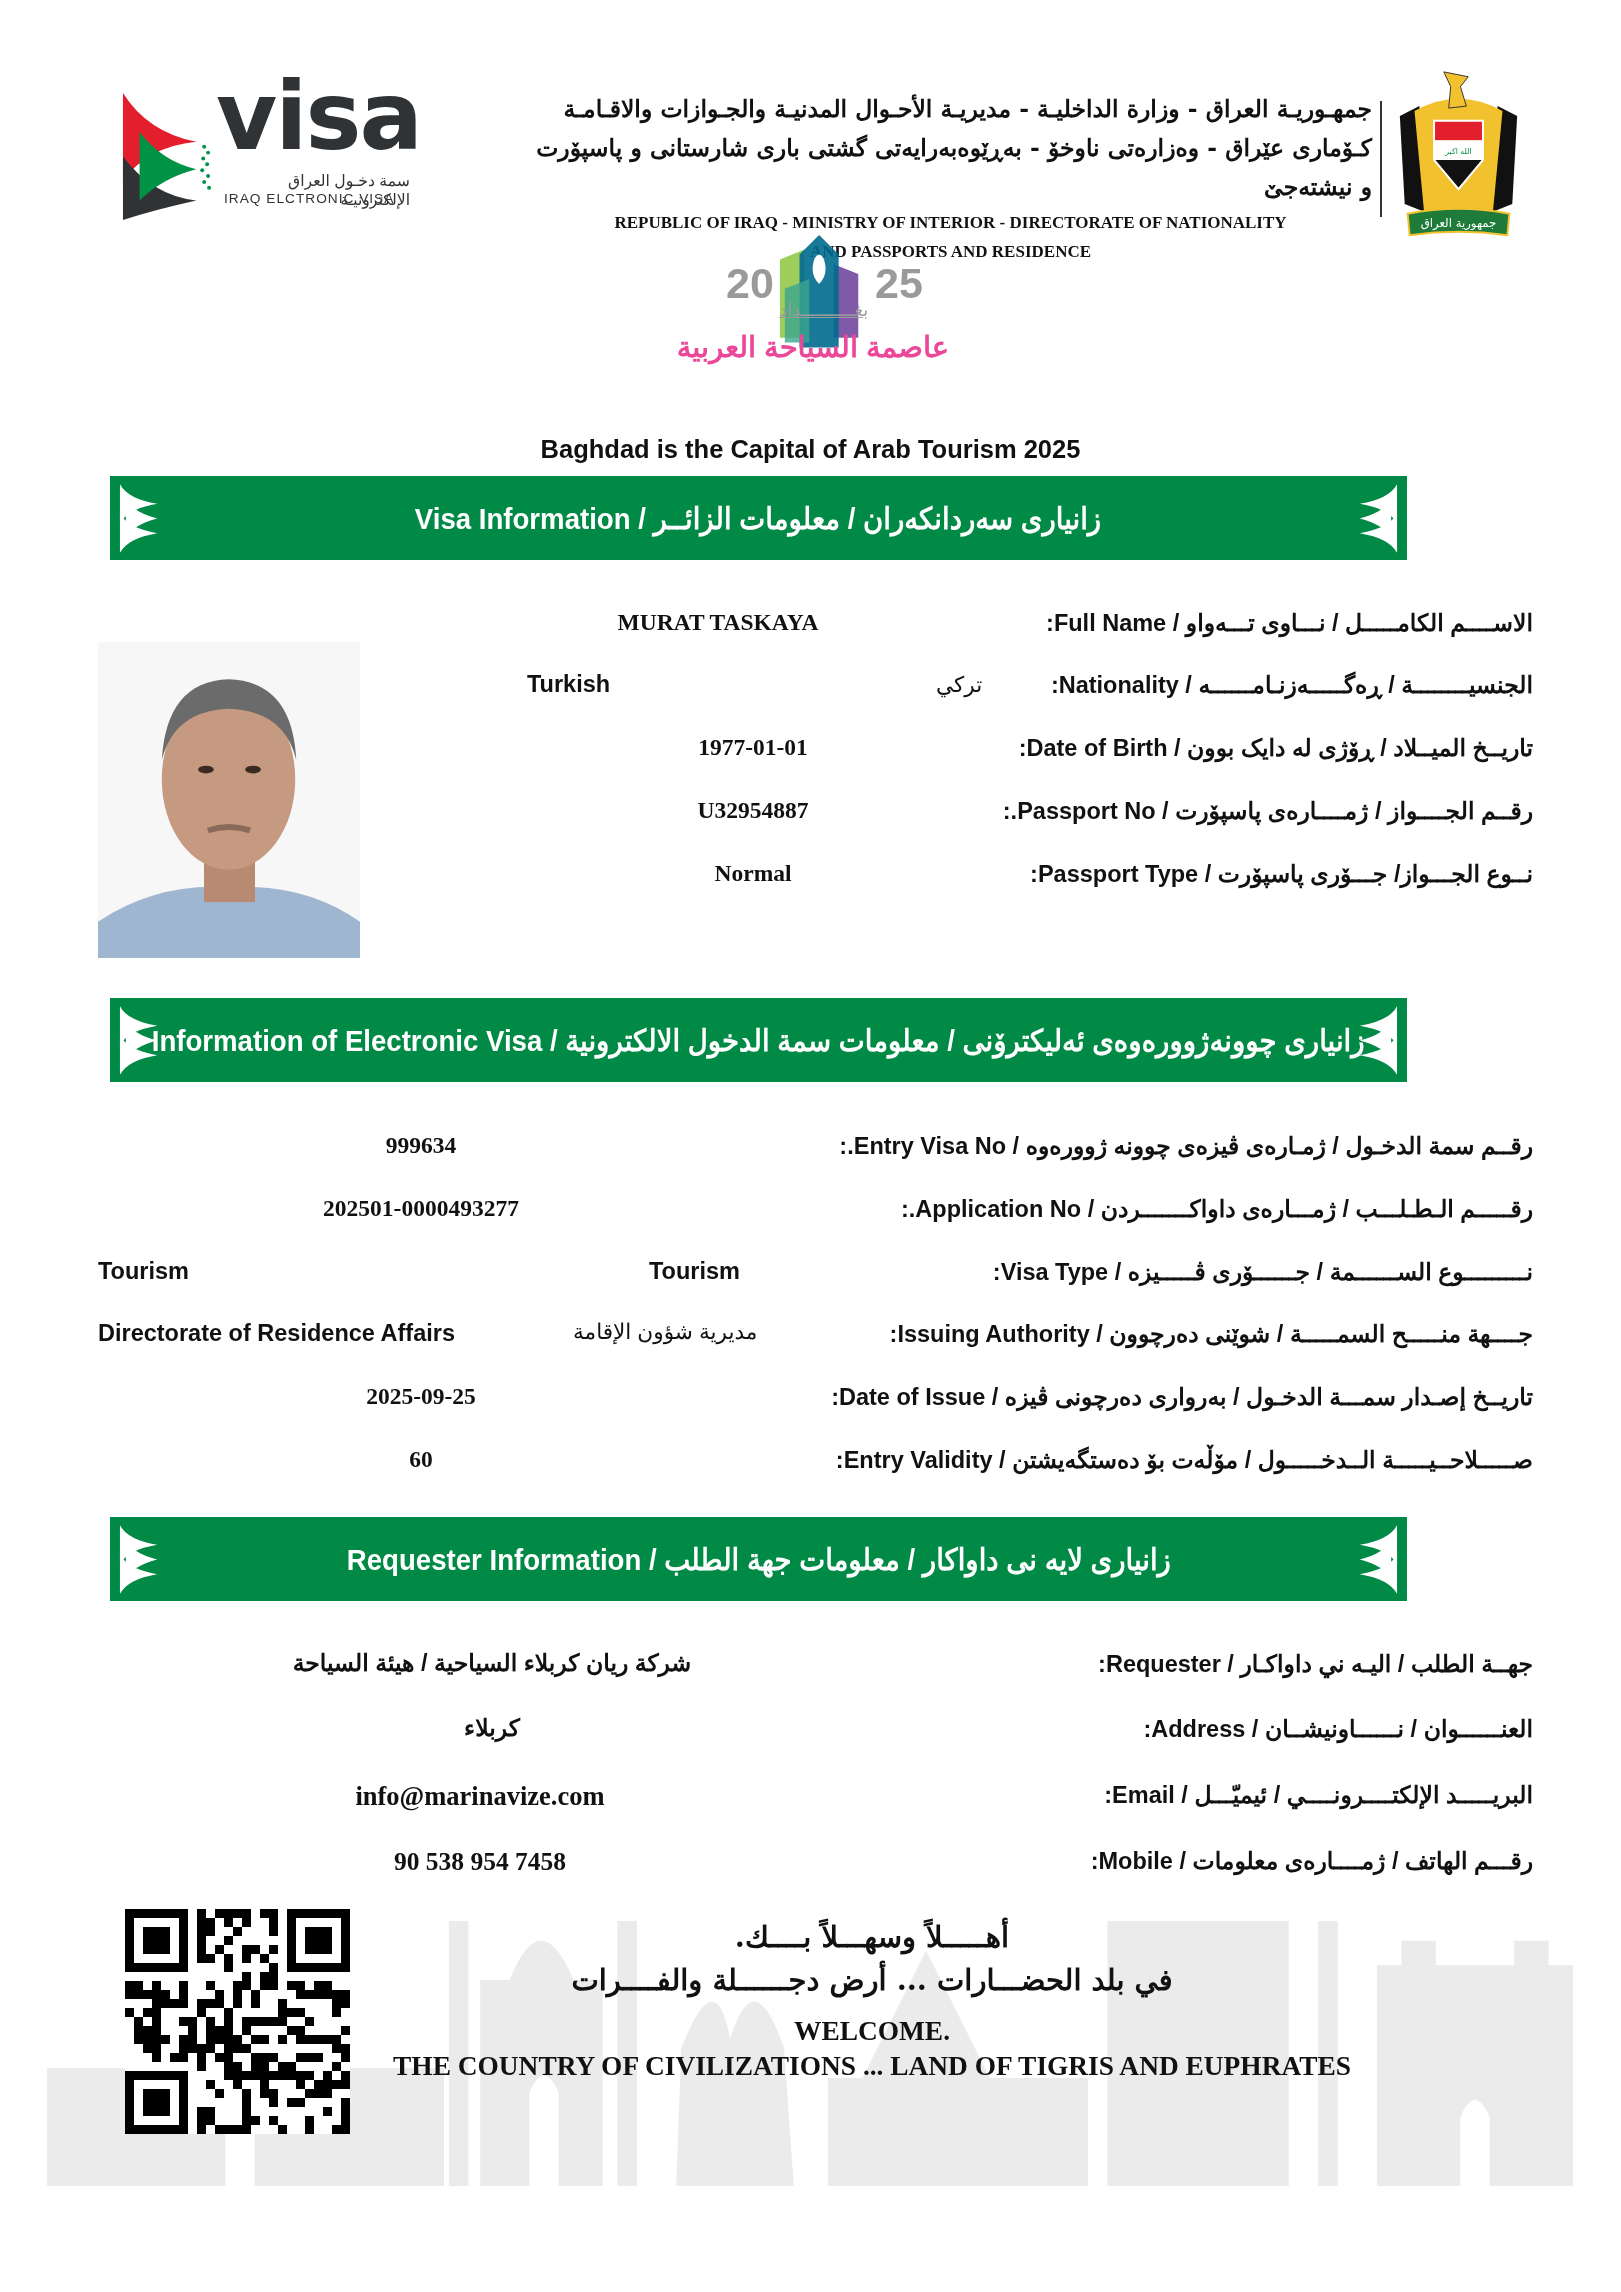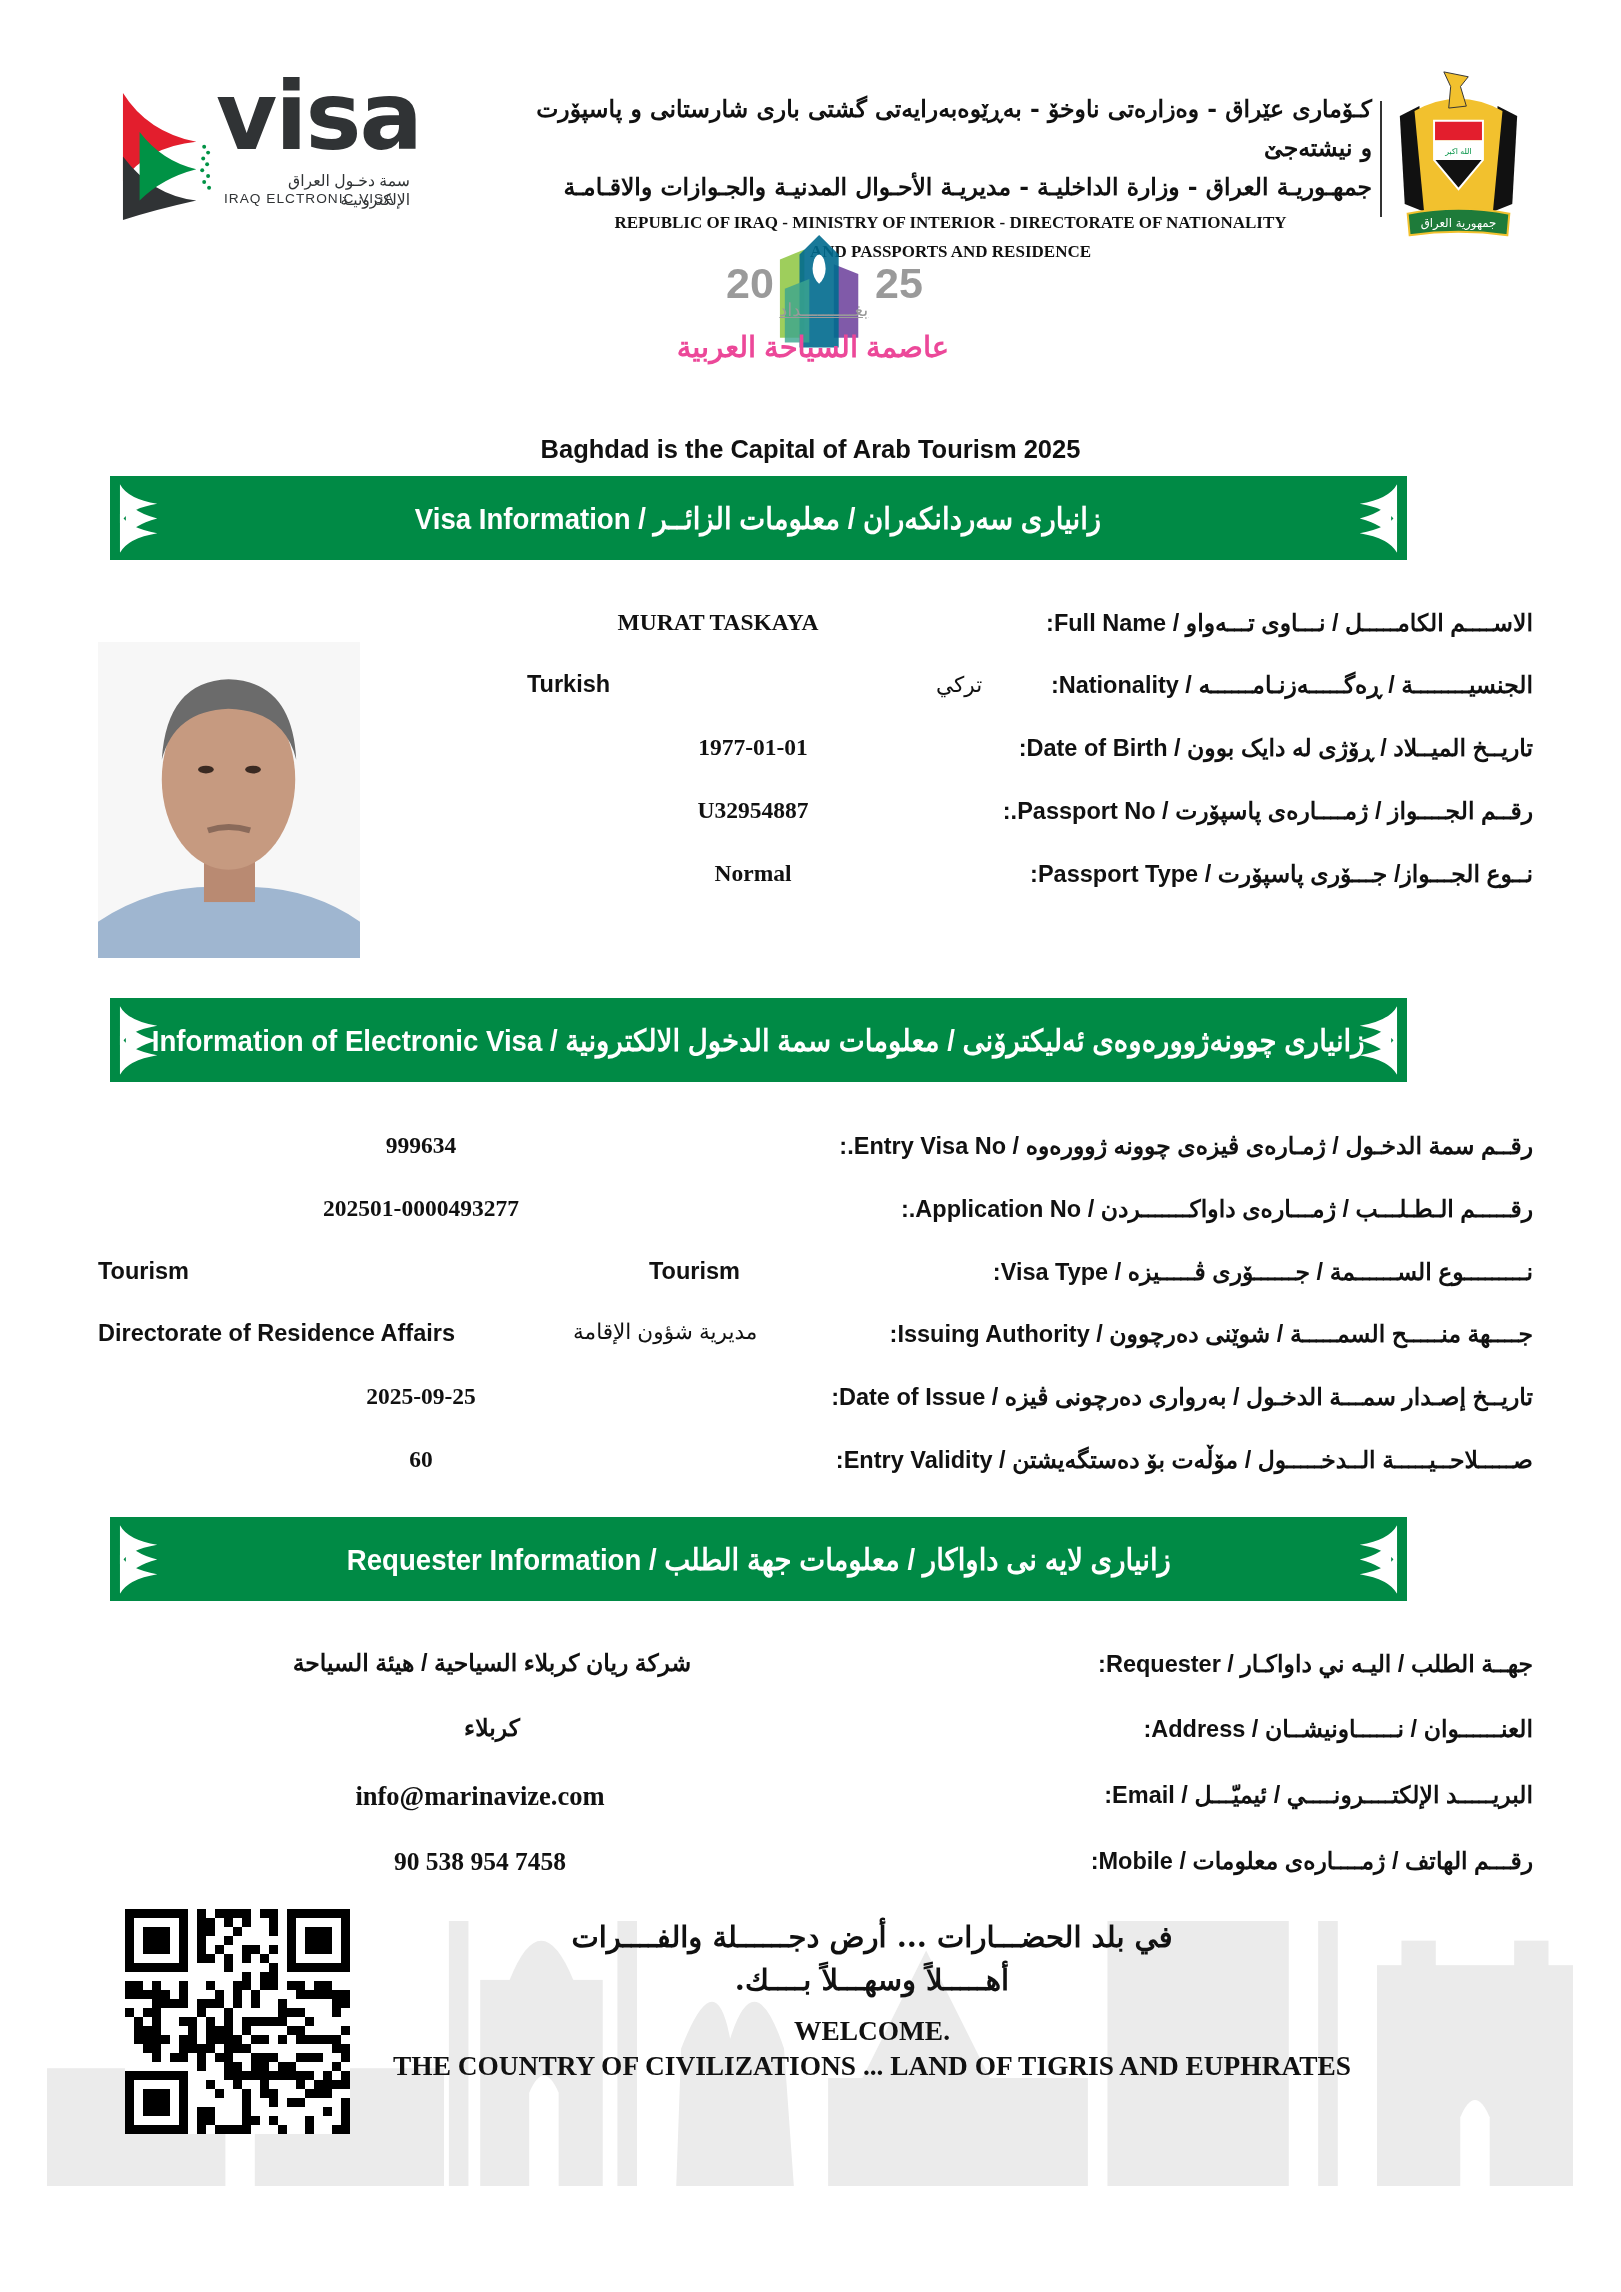--- a/index.html
+++ b/index.html
@@ -78,22 +78,22 @@
       <circle cx="88" cy="96" r="2"></circle>
         <circle cx="93" cy="102" r="2"></circle>
     </g>
   </svg>
   <div class="visa-word">visa</div>
   <div class="visa-ar">سمة دخـول العراق الإلكترونيـة</div>
   <div class="visa-en">IRAQ ELCTRONIC VISA</div>
 </div>
 
 <div class="abs hdr-text front">
+  <div class="hdr-ar">جمهـوريـة العراق - وزارة الداخليـة - مديريـة الأحـوال المدنيـة والجـوازات والاقـامـة</div>
   <div class="hdr-ar">كـۆمارى عێراق - وەزارەتى ناوخۆ - بەڕێوەبەرايەتى گشتى بارى شارستانى و پاسپۆرت و نيشتەجێ</div>
-  <div class="hdr-ar">جمهـوريـة العراق - وزارة الداخليـة - مديريـة الأحـوال المدنيـة والجـوازات والاقـامـة</div>
   <div class="hdr-en">REPUBLIC OF IRAQ - MINISTRY OF INTERIOR - DIRECTORATE OF NATIONALITY</div>
   <div class="hdr-en">AND PASSPORTS AND RESIDENCE</div>
 </div>
 <div class="abs hdr-divider"></div>
 
 <svg class="abs emblem front" viewBox="0 0 140 180">
   <path d="M10 50 L30 40 L40 150 L15 140 Z" fill="#111"></path>
   <path d="M130 50 L110 40 L100 150 L125 140 Z" fill="#111"></path>
   <path d="M25 45 Q70 20 115 45 L105 150 L35 150 Z" fill="#f2c12e"></path>
   <path d="M55 5 L80 10 L72 20 L78 40 L60 42 L62 20 Z" fill="#f2c12e" stroke="#333" stroke-width="1"></path>
@@ -448,18 +448,18 @@
       <rect x="12" y="24" width="1" height="1"></rect>
       <rect x="13" y="24" width="1" height="1"></rect>
       <rect x="17" y="24" width="1" height="1"></rect>
       <rect x="20" y="24" width="1" height="1"></rect>
       <rect x="23" y="24" width="1" height="1"></rect>
       <rect x="24" y="24" width="1" height="1"></rect>
     </g>
 </svg>
 
 <div class="abs welcome front">
+  <div class="w-ar">أهـــــلاً وسهـــلاً بــــك.</div>
   <div class="w-ar">في بلد الحضـــارات ... أرض دجــــــلة والفــــرات</div>
-  <div class="w-ar">أهـــــلاً وسهـــلاً بــــك.</div>
   <div class="w-en" style="margin-top:11.8px">WELCOME.</div>
   <div class="w-en">THE COUNTRY OF CIVILIZATIONS ... LAND OF TIGRIS AND EUPHRATES</div>
 </div>
 
 
 </body></html>

